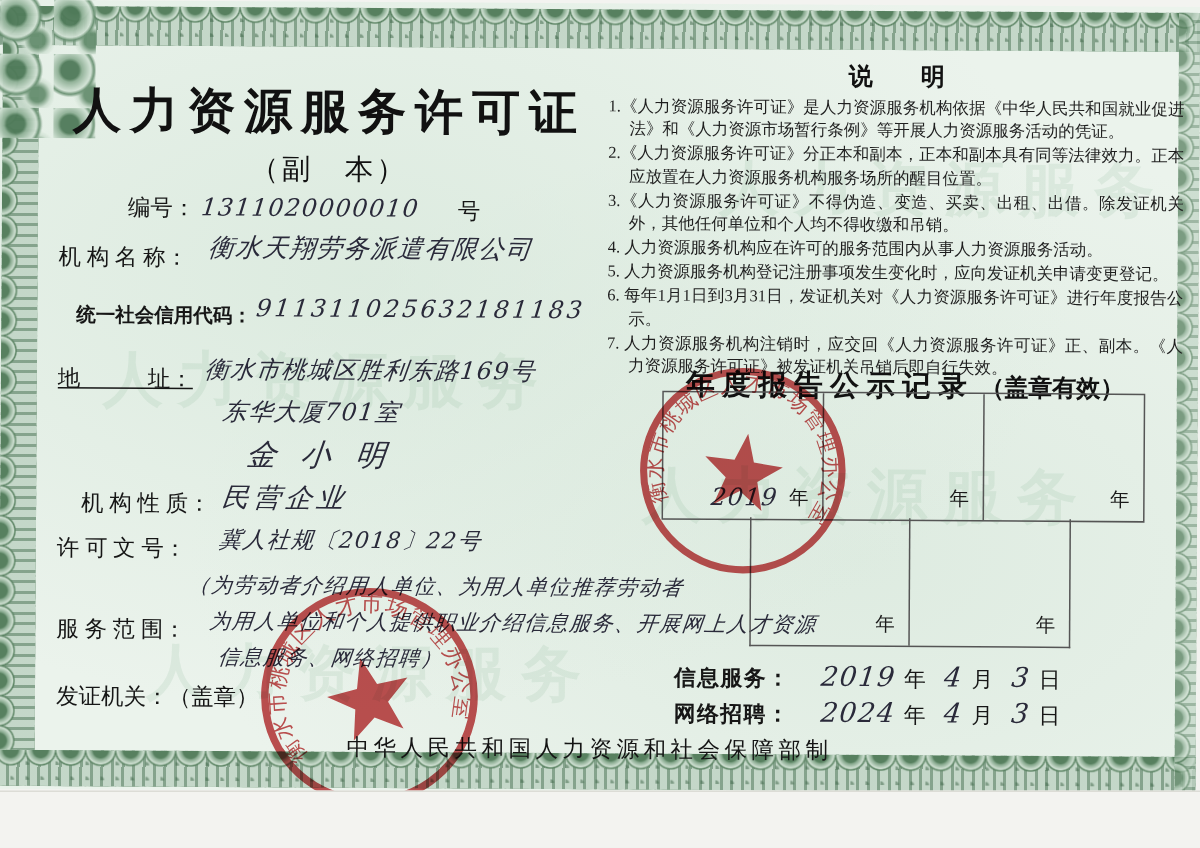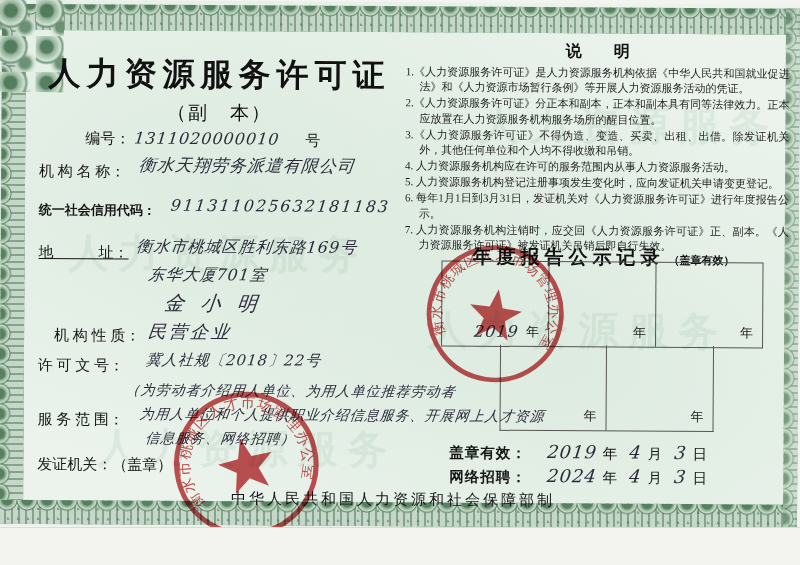--- a/index.html
+++ b/index.html
@@ -28,21 +28,21 @@
         background-size:100% 20px,auto;}
   .corner{position:absolute;background:
           radial-gradient(circle at 30% 30%, #4f7a59 6px, #8fb096 8px, #d3e3d6 14px, #678f70 16px, transparent 18px),
           radial-gradient(circle at 70% 75%, #678f70 5px, #cfe0d2 9px, transparent 12px);
           background-size:36px 36px;opacity:.95;}
   .wm{position:absolute;color:rgba(110,165,125,.12);font-size:40px;letter-spacing:10px;
       white-space:nowrap;font-weight:bold;}
   .title{font-size:32px;font-weight:bold;letter-spacing:6px;text-align:center;color:#111;}
   .subtitle{font-size:19px;letter-spacing:2px;text-align:center;color:#111;}
   .lbl{font-size:15px;color:#161616;white-space:nowrap;}
-  .lbl-sm{font-size:13px;font-weight:bold;white-space:nowrap;color:#161616;}
+  .lbl-sm{font-size:13px;font-weight:bold;white-space:nowrap;color:#161616;margin-left:12px;}
   .lbl-xs{font-size:12.5px;white-space:nowrap;color:#161616;}
   .notes{width:384px;font-size:11px;line-height:1.38;color:#1f1f1f;text-align:justify;}
   .note-item{padding-left:14px;text-indent:-14px;margin-bottom:1px;}
   .tbl-row{position:absolute;display:flex;border:1px solid #555;}
   .tbl-cell{border-right:1px solid #555;display:flex;align-items:flex-end;justify-content:flex-end;
             padding:5px 9px;gap:7px;box-sizing:border-box;}
   .tbl-cell:last-child{border-right:none;}
   .cell-unit{font-size:13px;color:#1a1a1a;}
   .cell-val{font-size:16px;}
   .date-row{display:flex;align-items:baseline;gap:6px;}
@@ -116,21 +116,21 @@
       <div class="note-item">2.《人力资源服务许可证》分正本和副本，正本和副本具有同等法律效力。正本应放置在人力资源服务机构服务场所的醒目位置。</div>
       <div class="note-item">3.《人力资源服务许可证》不得伪造、变造、买卖、出租、出借。除发证机关外，其他任何单位和个人均不得收缴和吊销。</div>
       <div class="note-item">4. 人力资源服务机构应在许可的服务范围内从事人力资源服务活动。</div>
       <div class="note-item">5. 人力资源服务机构登记注册事项发生变化时，应向发证机关申请变更登记。</div>
       <div class="note-item">6. 每年1月1日到3月31日，发证机关对《人力资源服务许可证》进行年度报告公示。</div>
       <div class="note-item">7. 人力资源服务机构注销时，应交回《人力资源服务许可证》正、副本。《人力资源服务许可证》被发证机关吊销后即自行失效。</div>
     </div>
 
     <div class="abs" style="left:420px;top:241px;width:370px;text-align:center;">
       <span style="font-size:19px;font-weight:bold;letter-spacing:5px;color:#111;">年度报告公示记录</span>
-      <span style="font-size:11px;font-weight:bold;color:#111;">（盖章有效）</span>
+      <span style="font-size:16px;font-weight:bold;color:#111;">（盖章有效）</span>
     </div>
 
     <div class="tbl-row" style="left:443px;top:258px;width:320px;height:84px;">
       <div class="tbl-cell" style="width:107px;">
         <span class="hand cell-val">2019</span>
         <span class="cell-unit">年</span>
       </div>
       <div class="tbl-cell" style="width:107px;">
         <span class="hand cell-val"></span>
         <span class="cell-unit">年</span>
@@ -146,21 +146,21 @@
         <span class="hand cell-val"></span>
         <span class="cell-unit">年</span>
       </div>
       <div class="tbl-cell" style="width:106px;">
         <span class="hand cell-val"></span>
         <span class="cell-unit">年</span>
       </div>
     </div>
 
     <div class="abs date-row" style="left:452px;top:438px;">
-      <span class="date-lbl">盖章有效：</span>
+      <span class="date-lbl">信息服务：</span>
       <span class="hand date-num" style="margin-left:14px;">2019</span>
       <span class="date-unit">年</span>
       <span class="hand date-num" style="margin-left:6px;">4</span>
       <span class="date-unit">月</span>
       <span class="hand date-num" style="margin-left:6px;">3</span>
       <span class="date-unit">日</span>
     </div>
     <div class="abs date-row" style="left:452px;top:462px;">
       <span class="date-lbl">网络招聘：</span>
       <span class="hand date-num" style="margin-left:14px;">2024</span>

